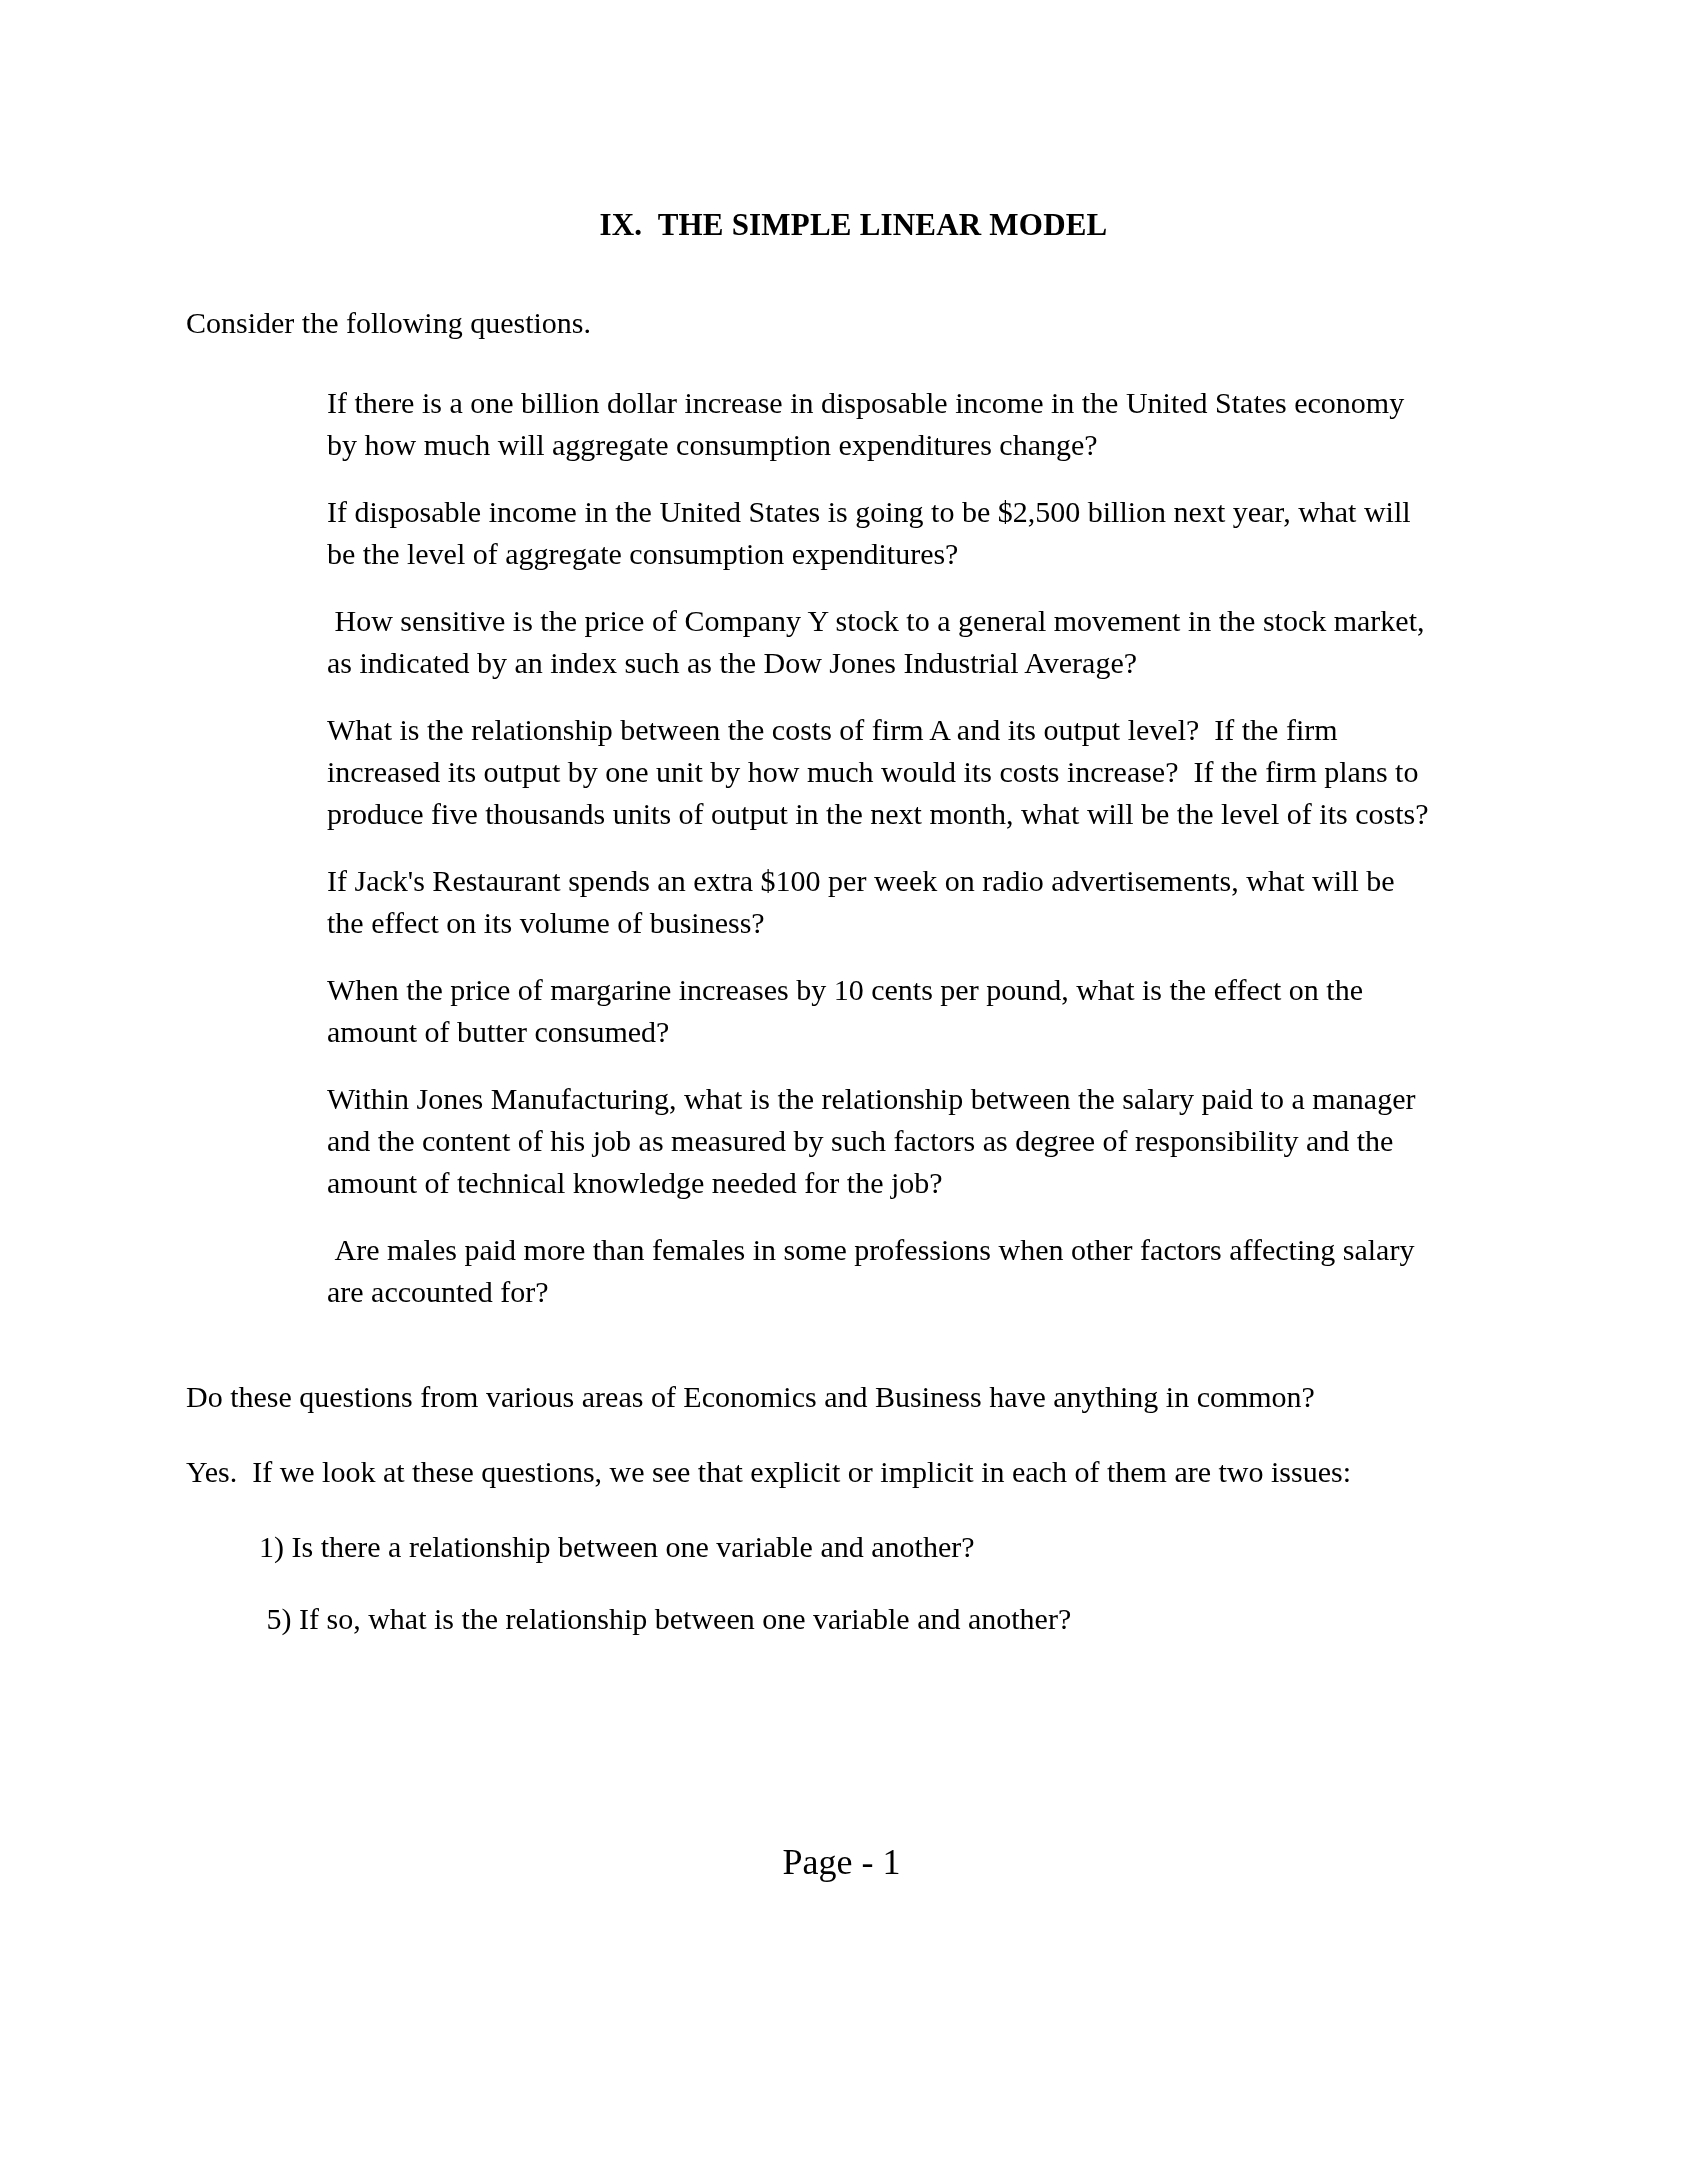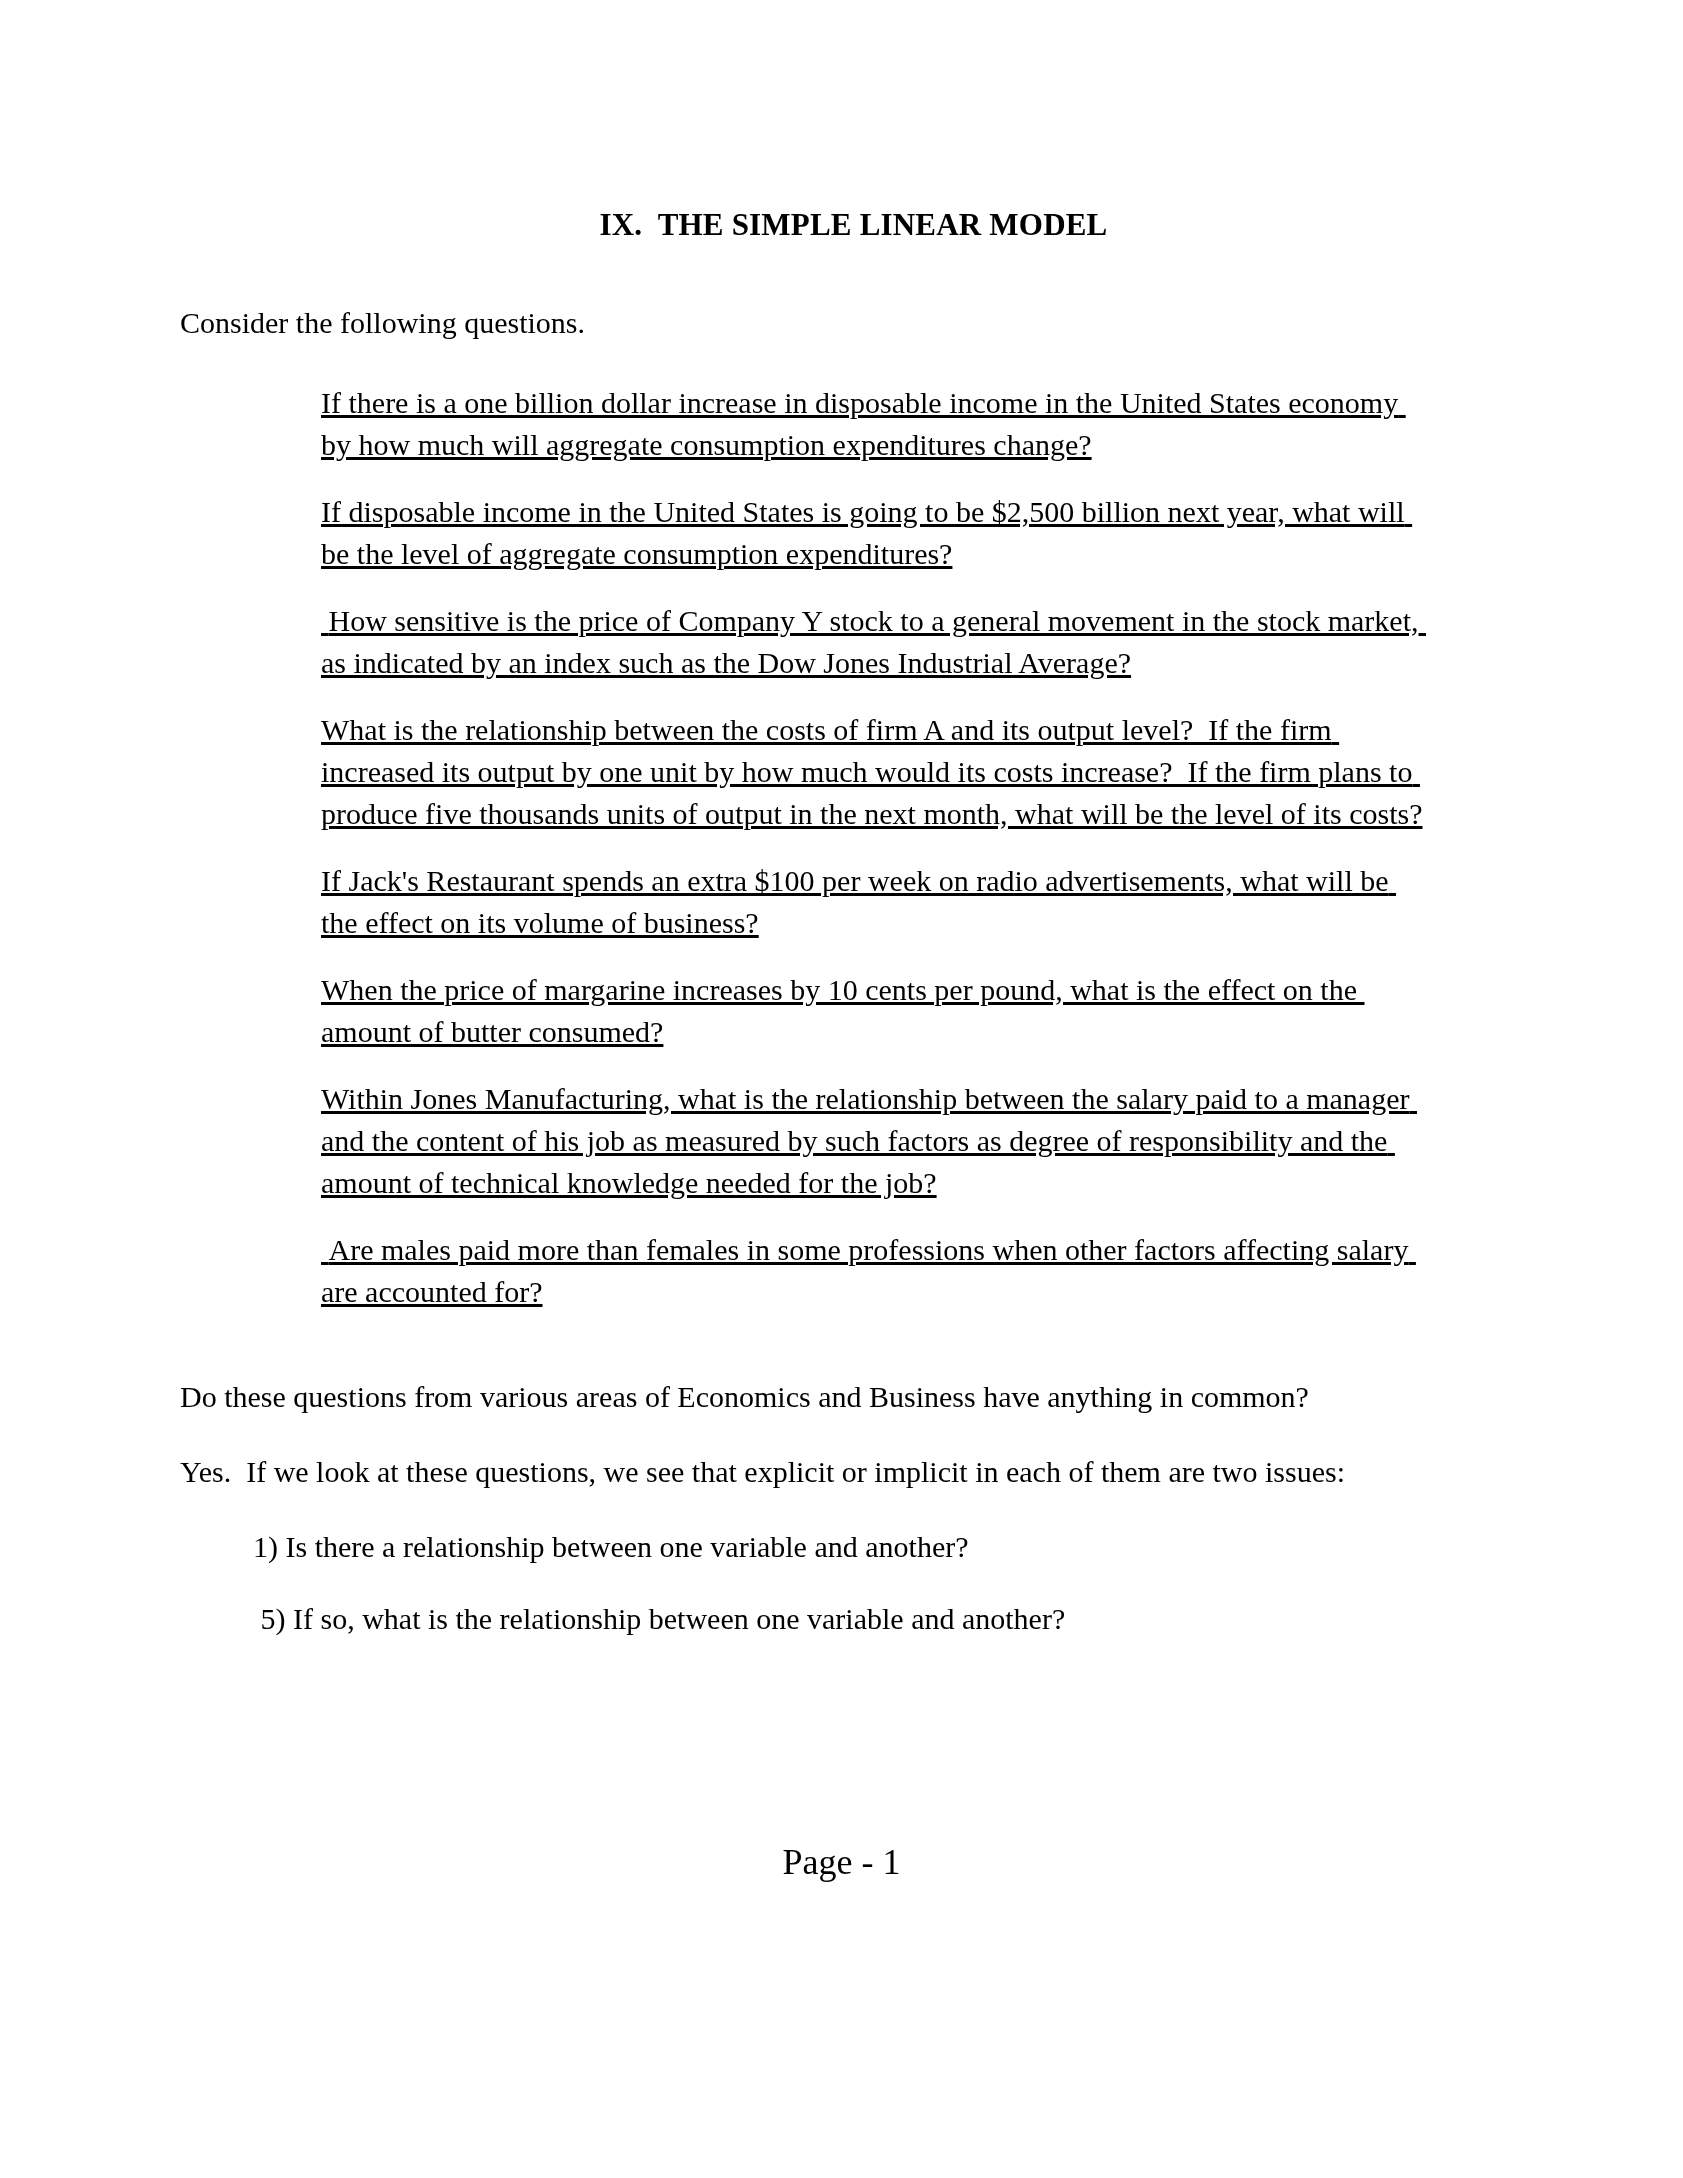--- a/index.html
+++ b/index.html
@@ -30,34 +30,33 @@
     left: 12px;
     width: 1683px;
     text-align: center;
     font-size: 31px;
     letter-spacing: 0.2px;
     white-space: pre;
   }
   .content {
     position: absolute;
     top: 302px;
-    left: 180px;
+    left: 186px;
     width: 1305px;
   }
   .lead-line {
     font-size: 30px;
     line-height: 42px;
     margin: 0 0 38px 0;
     text-indent: 0;
   }
   .question-list {
     margin: 0 0 0 0;
     padding: 0;
     list-style: none;
-    text-decoration: underline;
   }
   .question-item {
     font-size: 30px;
     line-height: 42px;
     margin: 0 0 25px 0;
     padding: 0;
     margin-left: 141px;
     width: 1109px;
     white-space: pre-wrap;
   }

